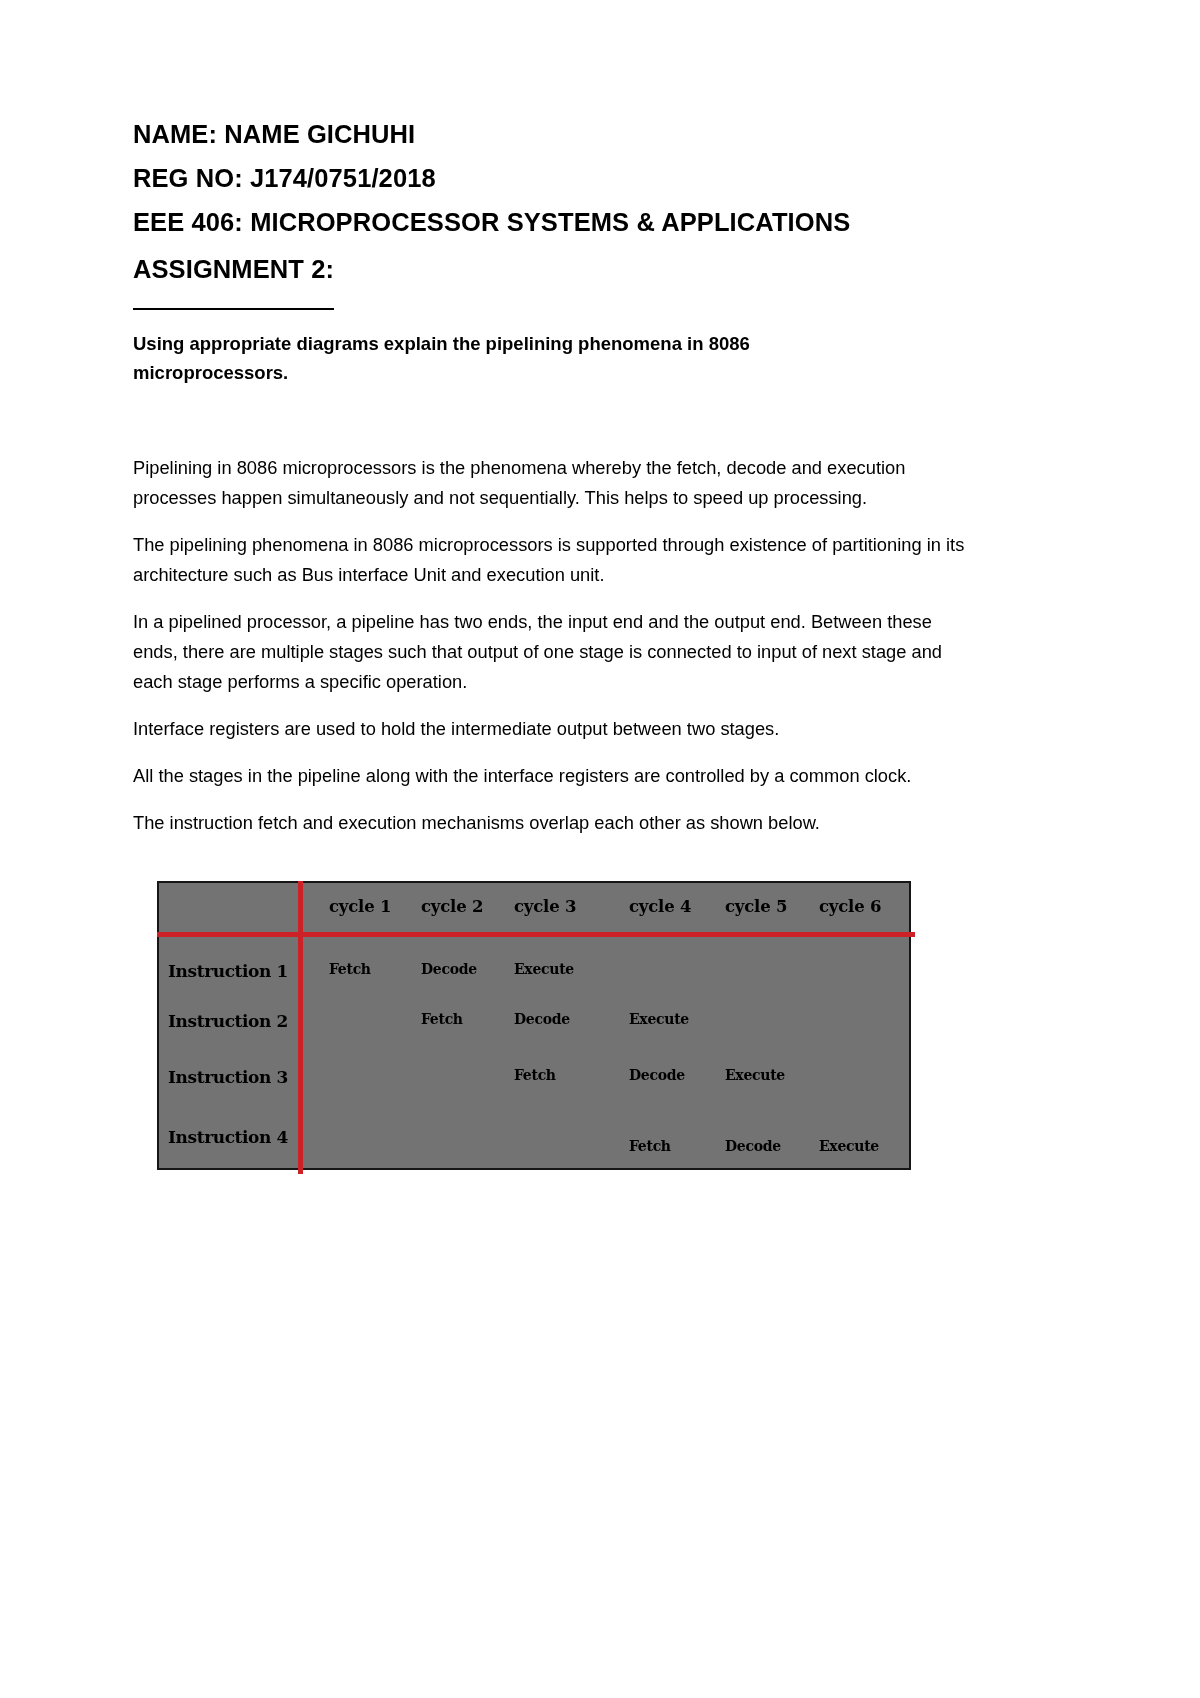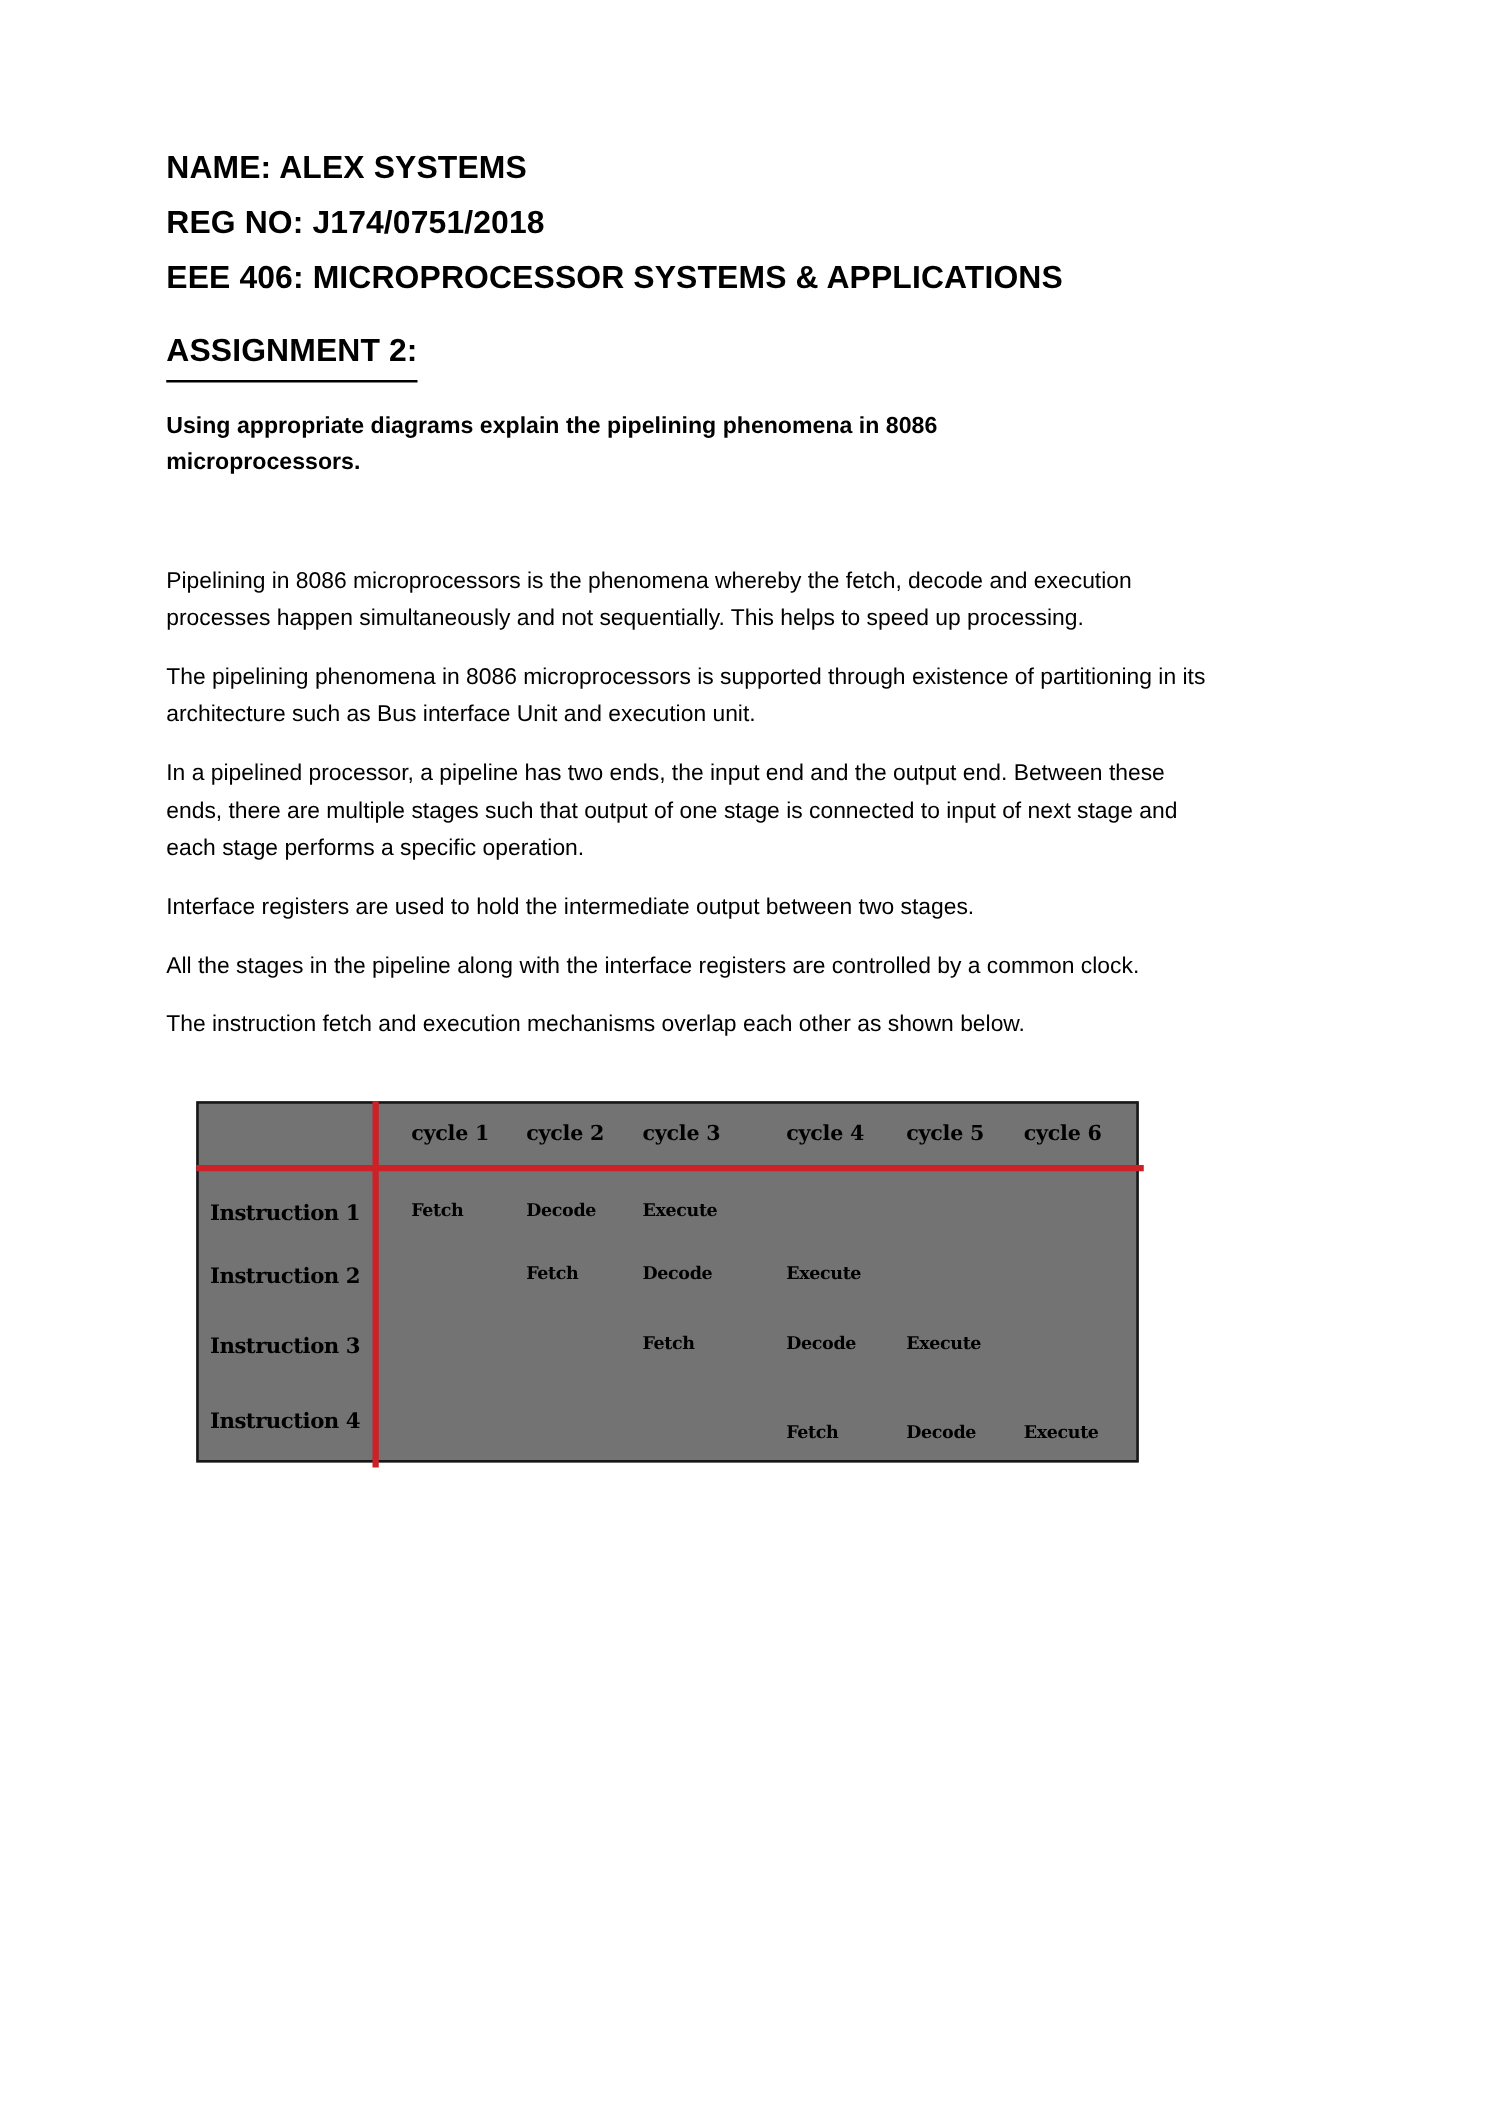--- a/index.html
+++ b/index.html
@@ -39,23 +39,23 @@
   .heading-line {
     font-size: 25.5px;
     font-weight: bold;
     line-height: 44px;
     letter-spacing: 0.1px;
     white-space: nowrap;
   }
   .heading-line.underlined {
     display: inline-block;
     border-bottom: 2.5px solid #000;
-    padding-bottom: 3px;
+    padding-bottom: 19px;
     line-height: 40px;
-    margin-top: 17px;
+    margin-top: 5px;
   }
 
   .prompt {
     margin-top: 19px;
     font-size: 18.5px;
     font-weight: bold;
     line-height: 29px;
     width: 730px;
   }
 
@@ -139,21 +139,21 @@
     white-space: nowrap;
   }
 </style>
 </head>
 <body>
 
 <div class="page">
   <div class="content">
 
     <div class="heading-block">
-      <div class="heading-line">NAME: ALEX SYSTEMS</div>
+      <div class="heading-line">NAME: NAME GICHUHI</div>
       <div class="heading-line">REG NO: J174/0751/2018</div>
       <div class="heading-line">EEE 406: MICROPROCESSOR SYSTEMS &amp; APPLICATIONS</div>
       <div><span class="heading-line underlined">ASSIGNMENT 2:</span></div>
     </div>
 
     <div class="prompt">Using appropriate diagrams explain the pipelining phenomena in 8086 microprocessors.</div>
 
     <div class="body-block">
       <p class="para">Pipelining in 8086 microprocessors is the phenomena whereby the fetch, decode and execution processes happen simultaneously and not sequentially. This helps to speed up processing.</p>
       <p class="para">The pipelining phenomena in 8086 microprocessors is supported through existence of partitioning in its architecture such as Bus interface Unit and execution unit.</p>

